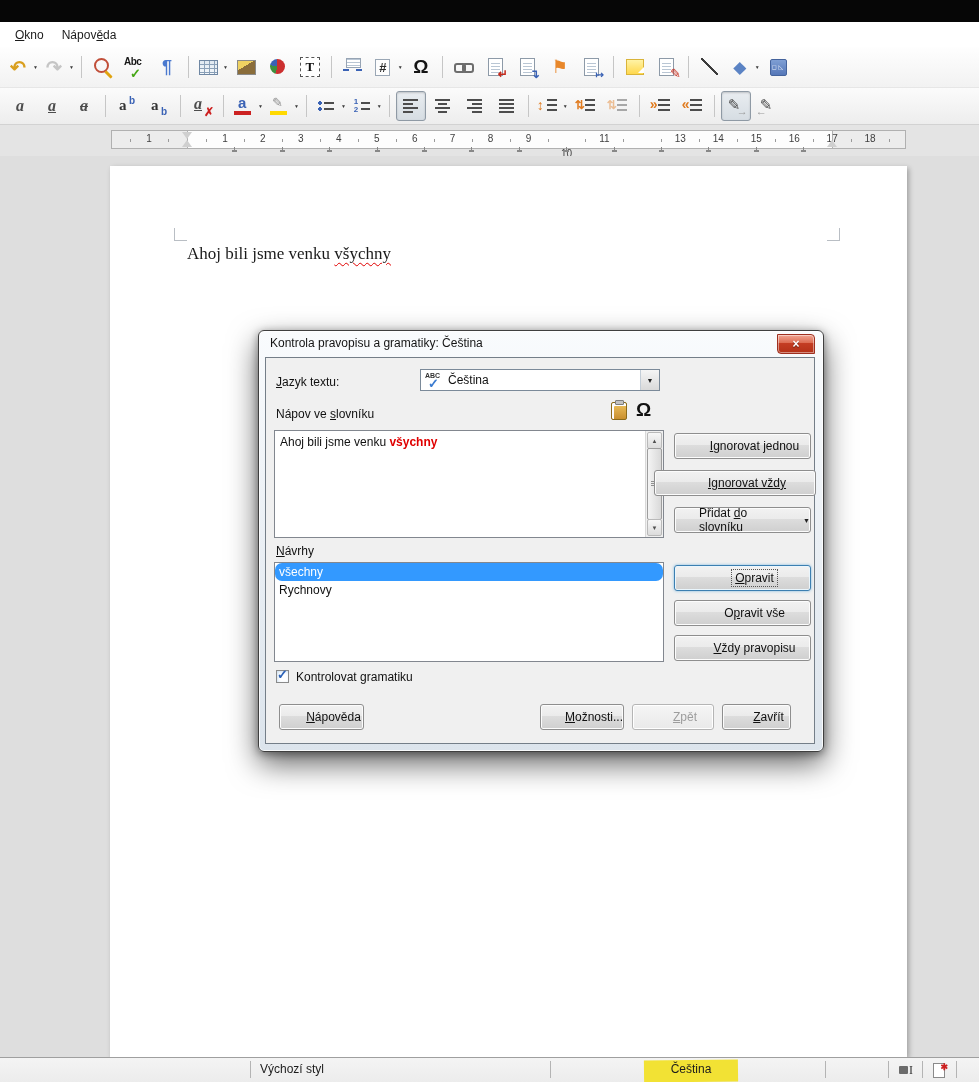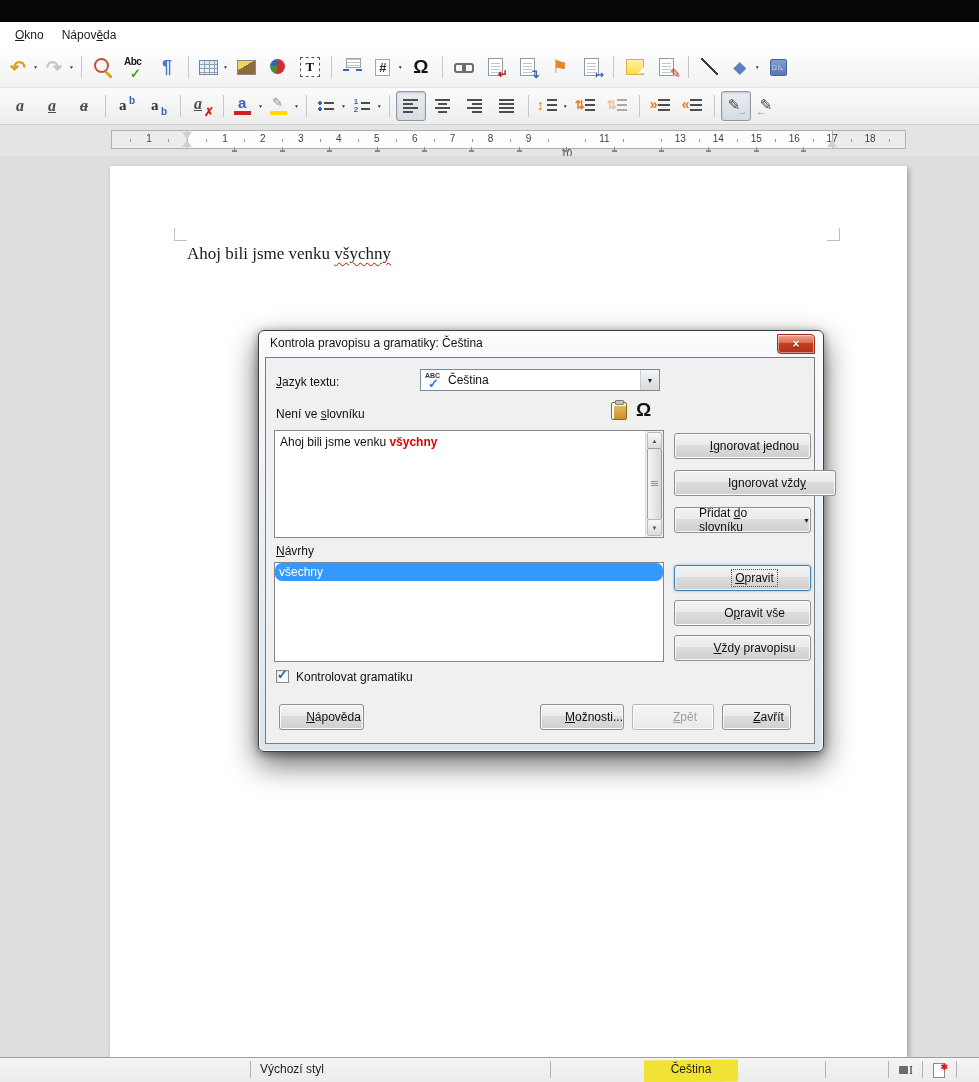--- a/index.html
+++ b/index.html
@@ -409,51 +409,52 @@
 
     <div class="dlbl" style="left:10px;top:17px;"><span></span><span class="ac">J</span><span>azyk textu:</span></div>
     <div class="combo">
       <span class="ico-langcheck"></span>
       <span class="combo-text">Čeština</span>
       <span class="combo-drop">
           <span>▼</span>
         </span>
     </div>
 
-    <div class="dlbl" style="left:10px;top:49px;"><span>Není ve </span><span class="ac">s</span><span>lovníku</span></div>
+    <div class="dlbl" style="left:10px;top:49px;"><span>Nápov ve </span><span class="ac">s</span><span>lovníku</span></div>
     <span class="ico-paste" style="left:342px;top:41px;"></span>
     <span class="omega-ico" style="left:370px;top:41px;">Ω</span>
 
     <div class="notdict-box">
       <div class="notdict-text"><span>Ahoj bili jsme venku </span><span class="err">všychny</span></div>
       <div class="vscroll">
         <div class="vs-btn vs-up">
             <span>▲</span>
           </div>
         <div class="vs-thumb"></div>
         <div class="vs-btn vs-down">
             <span>▼</span>
           </div>
       </div>
     </div>
 
     <div class="wbtn" style="left:408px;top:75px;width:137px;">
         <span><span></span><span class="ac">I</span><span>gnorovat jednou</span></span>
       </div>
-    <div class="wbtn" style="left:408px;top:112px;width:162px;">
+    <div class="wbtn" style="left:388px;top:112px;width:162px;text-decoration:underline;">
         <span><span>Ignorovat vžd</span><span class="ac">y</span><span></span></span>
       </div>
     <div class="wbtn" style="left:408px;top:149px;width:137px;">
         <span><span>Přidat </span><span class="ac">d</span><span>o slovníku</span></span>
         <span class="addcaret">▼</span>
       </div>
 
     <div class="dlbl" style="left:10px;top:186px;"><span></span><span class="ac">N</span><span>ávrhy</span></div>
     <div class="listbox" id="suggestion-list">
         <div class="lrow sel">všechny</div>
+        <div class="lrow">Rychnovy</div>
       </div>
 
     <div class="wbtn focused" style="left:408px;top:207px;width:137px;">
         <span class="flbl"><span></span><span class="ac">O</span><span>pravit</span></span>
       </div>
     <div class="wbtn" style="left:408px;top:242px;width:137px;">
         <span><span>O</span><span class="ac">p</span><span>ravit vše</span></span>
       </div>
     <div class="wbtn" style="left:408px;top:277px;width:137px;">
         <span><span></span><span class="ac">V</span><span>ždy pravopisu</span></span>

